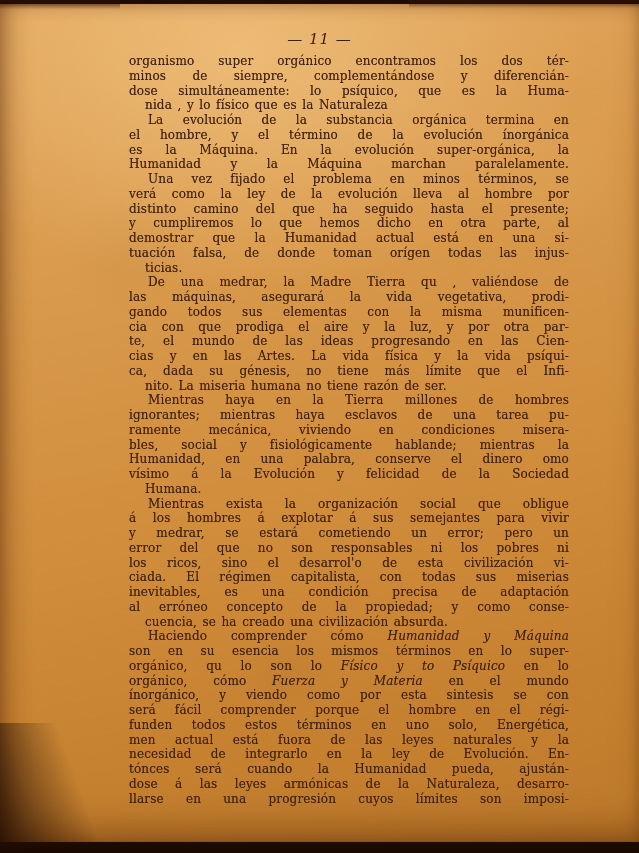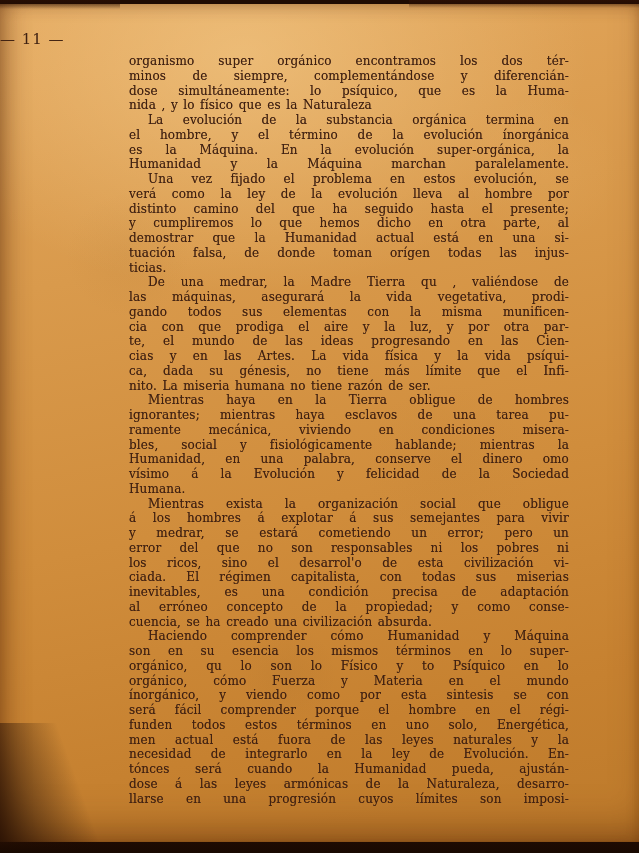--- a/index.html
+++ b/index.html
@@ -38,70 +38,71 @@
     background:linear-gradient(to bottom, rgba(40,14,3,0.85), rgba(40,14,3,0)); }
   .corner-tr { position:absolute; right:0; top:0; width:230px; height:8px;
     background:linear-gradient(to bottom, rgba(46,16,4,0.75), rgba(46,16,4,0)); }
   .corner-bl { position:absolute; left:0; bottom:0; width:120px; height:130px;
     background:linear-gradient(70deg, rgba(36,14,3,0.92) 0%, rgba(36,14,3,0.45) 30%, rgba(36,14,3,0) 62%); }
   .edge-bottom { position:absolute; left:0; right:0; bottom:0; height:12px;
     background:linear-gradient(to top, rgba(24,9,1,0.95), rgba(24,9,1,0)); }
 
   .page-number {
     position:absolute; left:0; right:0; top:26px;
-    text-align:left;
+    text-align:center;
     font-size:15px; letter-spacing:1px;
     color:#3e2011;
+    font-style:italic;
   }
 
   .text-column {
     position:absolute; left:129px; top:50px; width:440px;
     font-size:12px; line-height:14.75px;
     color:#402112;
     letter-spacing:0.15px;
     word-spacing:1.5px;
     text-shadow:0 0 0.5px rgba(64,33,18,0.55);
   }
   .line { text-align:justify; text-align-last:justify; white-space:normal; }
-  .line.nojust { text-align:right; text-align-last:left; }
+  .line.nojust { text-align:right; text-align-last:left;margin-left:16px; }
   .line.indent { text-indent:19px; }
-  .it { }
+  .it { font-style:italic; }
 </style>
 </head>
 <body>
 
 <div class="photo">
   <div class="page">
     <div class="texture"></div>
     <div class="page-number">— 11 —</div>
     <div class="text-column">
         <div class="line"><span>organismo super orgánico encontramos los dos tér-</span></div>
         <div class="line"><span>minos de siempre, complementándose y diferencián-</span></div>
         <div class="line"><span>dose simultáneamente: lo psíquico, que es la Huma-</span></div>
         <div class="line nojust"><span>nida , y lo físico que es la Naturaleza</span></div>
         <div class="line indent"><span>La evolución de la substancia orgánica termina en</span></div>
         <div class="line"><span>el hombre, y el término de la evolución ínorgánica</span></div>
         <div class="line"><span>es la Máquina. En la evolución super-orgánica, la</span></div>
         <div class="line"><span>Humanidad y la Máquina marchan paralelamente.</span></div>
-        <div class="line indent"><span>Una vez fijado el problema en estos evolución, se</span></div>
+        <div class="line indent"><span>Una vez fijado el problema en minos términos, se</span></div>
         <div class="line"><span>verá como la ley de la evolución lleva al hombre por</span></div>
         <div class="line"><span>distinto camino del que ha seguido hasta el presente;</span></div>
         <div class="line"><span>y cumpliremos lo que hemos dicho en otra parte, al</span></div>
         <div class="line"><span>demostrar que la Humanidad actual está en una si-</span></div>
         <div class="line"><span>tuación falsa, de donde toman orígen todas las injus-</span></div>
         <div class="line nojust"><span>ticias.</span></div>
         <div class="line indent"><span>De una medrar, la Madre Tierra qu , valiéndose de</span></div>
         <div class="line"><span>las máquinas, asegurará la vida vegetativa, prodi-</span></div>
         <div class="line"><span>gando todos sus elementas con la misma munificen-</span></div>
         <div class="line"><span>cia con que prodiga el aire y la luz, y por otra par-</span></div>
         <div class="line"><span>te, el mundo de las ideas progresando en las Cien-</span></div>
         <div class="line"><span>cias y en las Artes. La vida física y la vida psíqui-</span></div>
         <div class="line"><span>ca, dada su génesis, no tiene más límite que el Infi-</span></div>
         <div class="line nojust"><span>nito. La miseria humana no tiene razón de ser.</span></div>
-        <div class="line indent"><span>Mientras haya en la Tierra obligue de hombres</span></div>
+        <div class="line indent"><span>Mientras haya en la Tierra millones de hombres</span></div>
         <div class="line"><span>ignorantes; mientras haya esclavos de una tarea pu-</span></div>
         <div class="line"><span>ramente mecánica, viviendo en condiciones misera-</span></div>
         <div class="line"><span>bles, social y fisiológicamente hablande; mientras la</span></div>
         <div class="line"><span>Humanidad, en una palabra, conserve el dinero omo</span></div>
         <div class="line"><span>vísimo á la Evolución y felicidad de la Sociedad</span></div>
         <div class="line nojust"><span>Humana.</span></div>
         <div class="line indent"><span>Mientras exista la organización social que obligue</span></div>
         <div class="line"><span>á los hombres á explotar á sus semejantes para vivir</span></div>
         <div class="line"><span>y medrar, se estará cometiendo un error; pero un</span></div>
         <div class="line"><span>error del que no son responsables ni los pobres ni</span></div>

